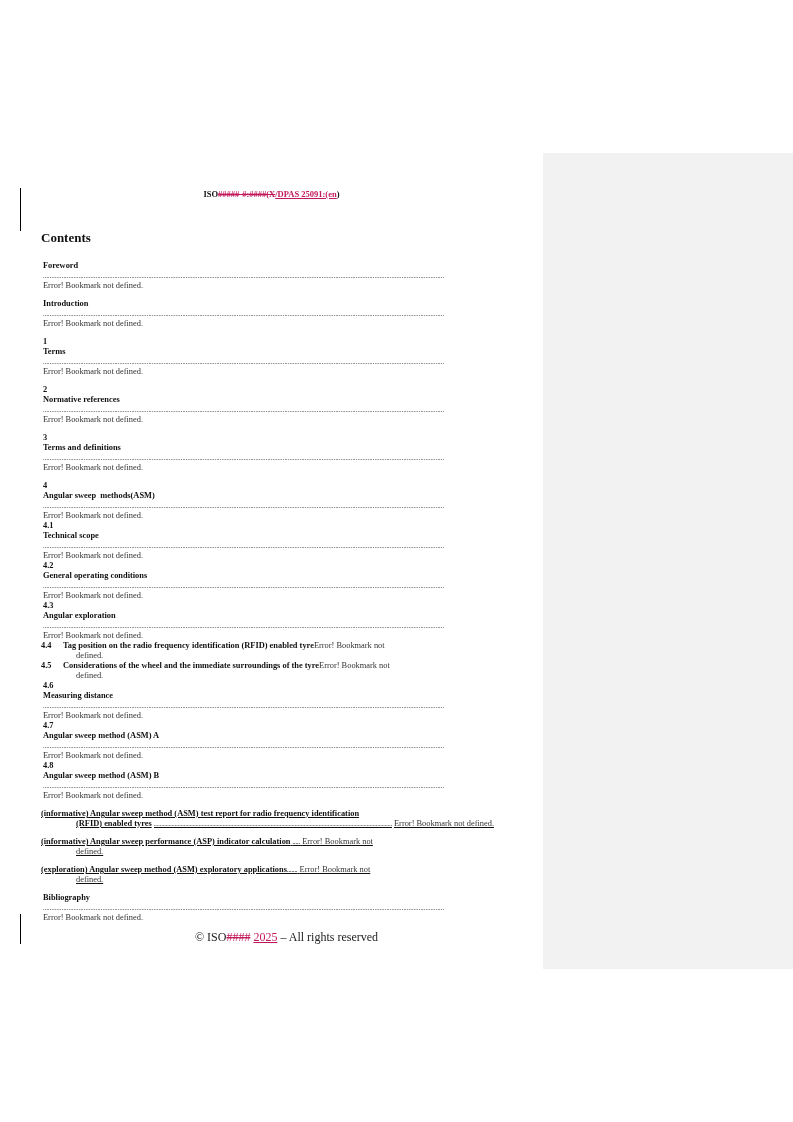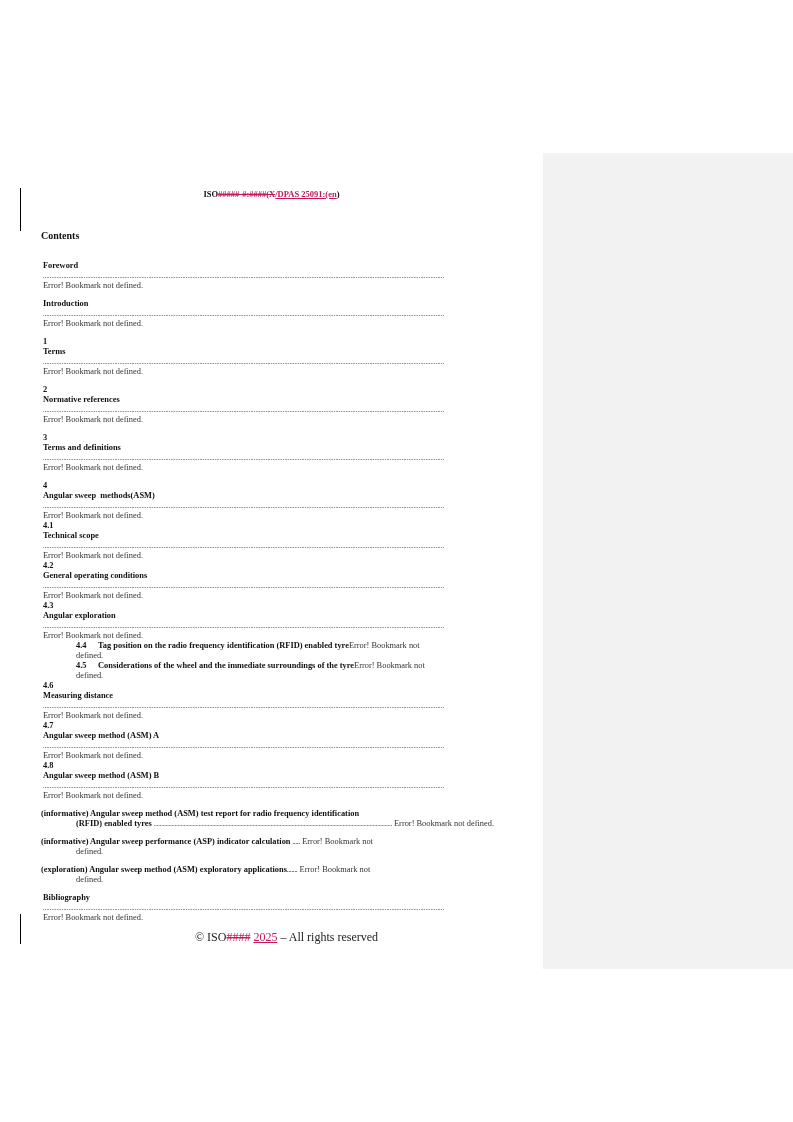--- a/index.html
+++ b/index.html
@@ -45,21 +45,21 @@
       text-decoration: line-through;
     }
     .ins {
       color: #c2185b;
       text-decoration: underline;
     }
     .title {
       position: absolute;
       left: 41px;
       top: 230px;
-      font-size: 10px;
+      font-size: 13px;
       font-weight: bold;
       font-family: "Liberation Serif", serif;
       color: #111;
     }
     .toc {
       position: absolute;
       left: 41px;
       top: 261px;
       width: 470px;
       font-family: "Liberation Serif", serif;
@@ -107,29 +107,29 @@
     }
     .wrap-entry .page {
       font-weight: normal;
       color: #333;
     }
     .wrap-entry .cont {
       padding-left: 35px;
       font-weight: normal;
       color: #333;
     }
-    .wrap-entry.numbered .lbl-row { display: flex; align-items: baseline; margin-left: 35px; }
+    .wrap-entry.numbered .lbl-row { display: flex; align-items: baseline; }
     .wrap-entry.numbered .num { width: 22px; flex: none; }
     .annex .indent-row {
       display: flex;
       align-items: baseline;
       padding-left: 35px;
       width: 418px;
     }
-    .gapblock { margin-bottom: 8px; }
+    .gapblock { margin-bottom: 8px; text-decoration: underline; }
     .footer {
       position: absolute;
       left: 0;
       width: 573px;
       top: 932px;
       text-align: center;
       font-family: "Liberation Serif", serif;
       font-size: 12px;
       line-height: 11px;
       color: #222;

